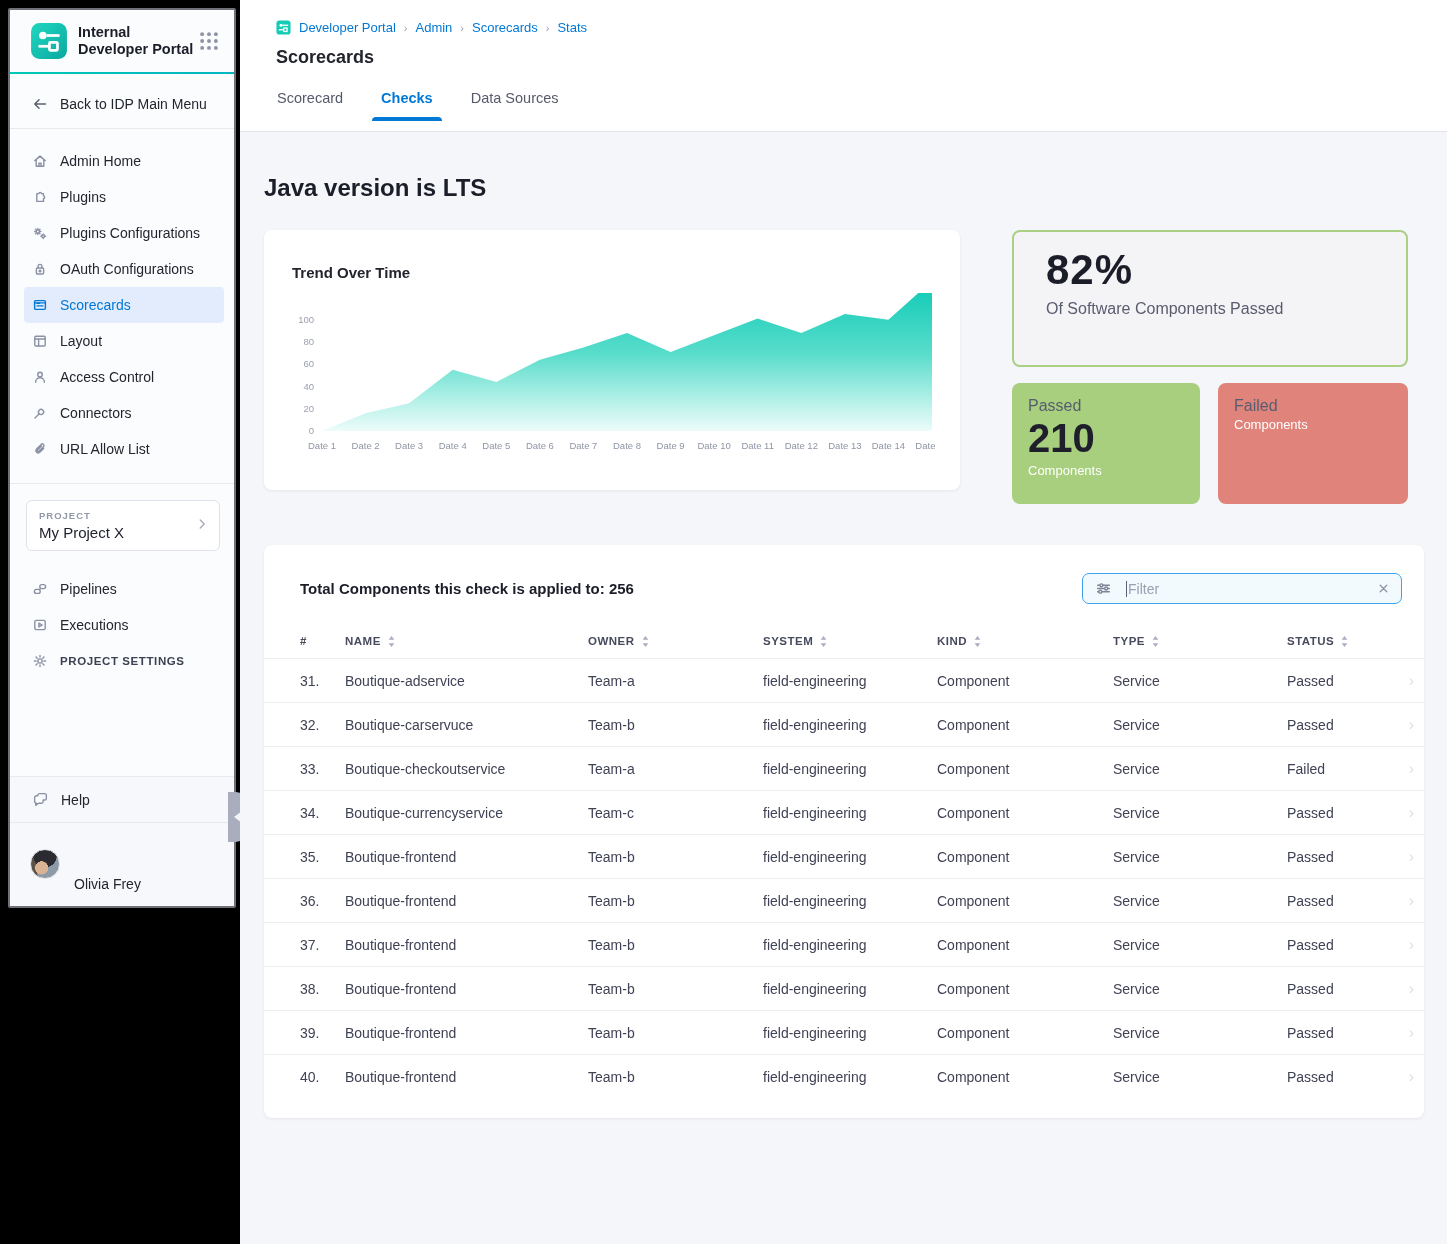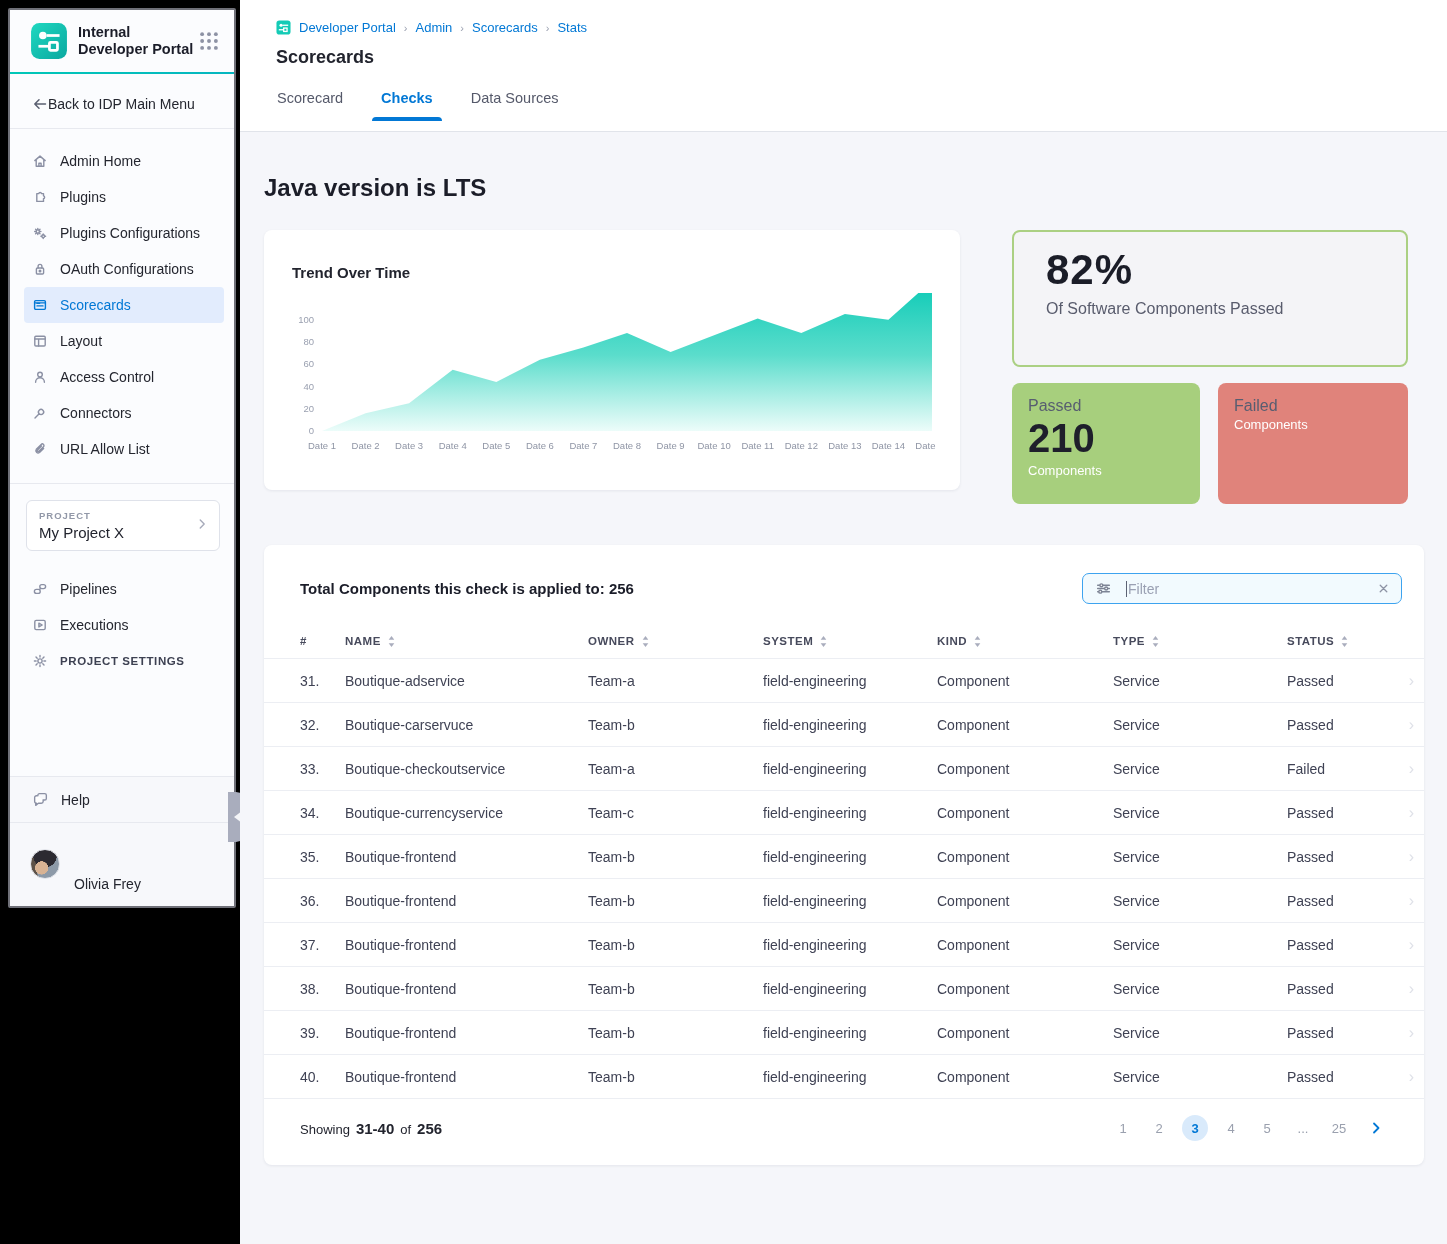--- a/index.html
+++ b/index.html
@@ -13,21 +13,21 @@
 
   
   .sidebar { position:absolute; left:8px; top:8px; width:228px; height:900px;
              background:#fbfcfe; border:2px solid #6f7078; border-radius:2px;
              display:flex; flex-direction:column; overflow:visible; }
   .logo-row { display:flex; align-items:center; padding:12px 14px 10px 20px; }
   .logo { width:38px; height:38px; flex:0 0 38px; }
   .logo-title { margin-left:10px; font-size:14.5px; font-weight:bold; color:#1b1d29; line-height:17px; flex:1; }
   .grid-icon { width:22px; height:22px; color:#8d92a4; cursor:pointer; }
   .teal-rule { height:2px; background:linear-gradient(90deg,#00c7b7,#05b6c0); margin:2px 0 0 0; }
-  .back-row { display:flex; align-items:center; padding:22px 16px 16px 22px;
+  .back-row { display:flex; align-items:center; gap:12px; padding:22px 16px 16px 22px;
               font-size:14px; color:#24262f; cursor:pointer; }
   .back-row .icn { width:16px; height:16px; color:#5a5f70; }
   .divider { height:1px; background:#e7e9ef; margin:0 0; }
   .side-nav { padding:14px 0 0 0; }
   .side-item { display:flex; align-items:center; gap:12px; height:36px; margin:0 10px 0 14px;
                padding-left:8px; border-radius:4px; font-size:14px; color:#24262f; cursor:pointer; }
   .side-item .icn { width:16px; height:16px; color:#8b90a4; flex:0 0 16px; }
   .side-item.active { background:#e2ecfd; color:#0278d5; }
   .side-item.active .icn { color:#0278d5; }
   .side-item.small-caps { font-size:11.5px; font-weight:bold; letter-spacing:.6px; color:#3d4152;text-align:right; }
@@ -620,38 +620,16 @@
               <div>field-engineering</div>
               <div>Component</div>
               <div>Service</div>
               <div style="display:flex;justify-content:space-between;align-items:center;">
        <span>Passed</span>
        <span class="row-chev">›</span>
      </div>
             </div>
           </div>
 
-        <div class="pagination">
-          <div class="showing">
-            <span>Showing</span>
-            <b>31-40</b>
-            <span>of</span>
-            <b>256</b>
-          </div>
-          <div class="pages" id="pages">
-              <div class="page">1</div>
-              <div class="page">2</div>
-              <div class="page active">3</div>
-              <div class="page">4</div>
-              <div class="page">5</div>
-              <div class="page ellipsis">...</div>
-              <div class="page">25</div>
-              <span class="next-chev">
-                <svg viewBox="0 0 16 16" fill="none" stroke="currentColor" stroke-width="1.8" stroke-linecap="round" stroke-linejoin="round">
-                  <path d="M6 3.5 L10.5 8 L6 12.5"></path>
-                </svg>
-              </span>
-            </div>
-        </div>
       </div>
     </div>
   </main>
 </div>
 
 </body></html>

